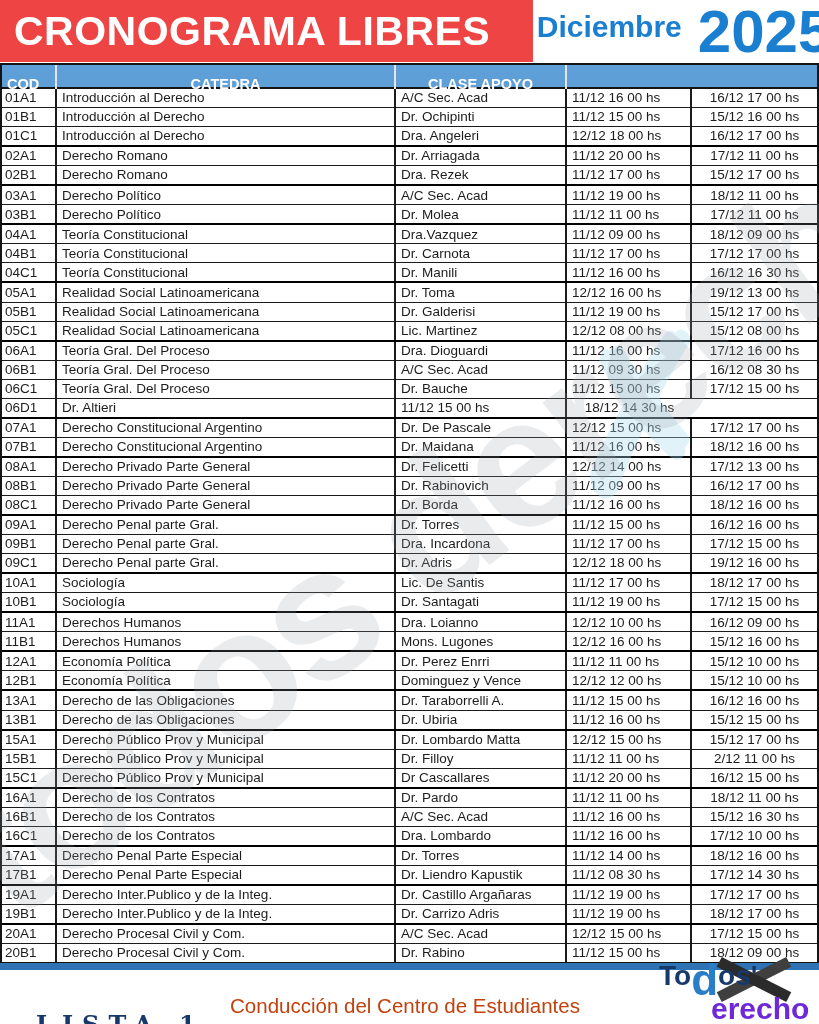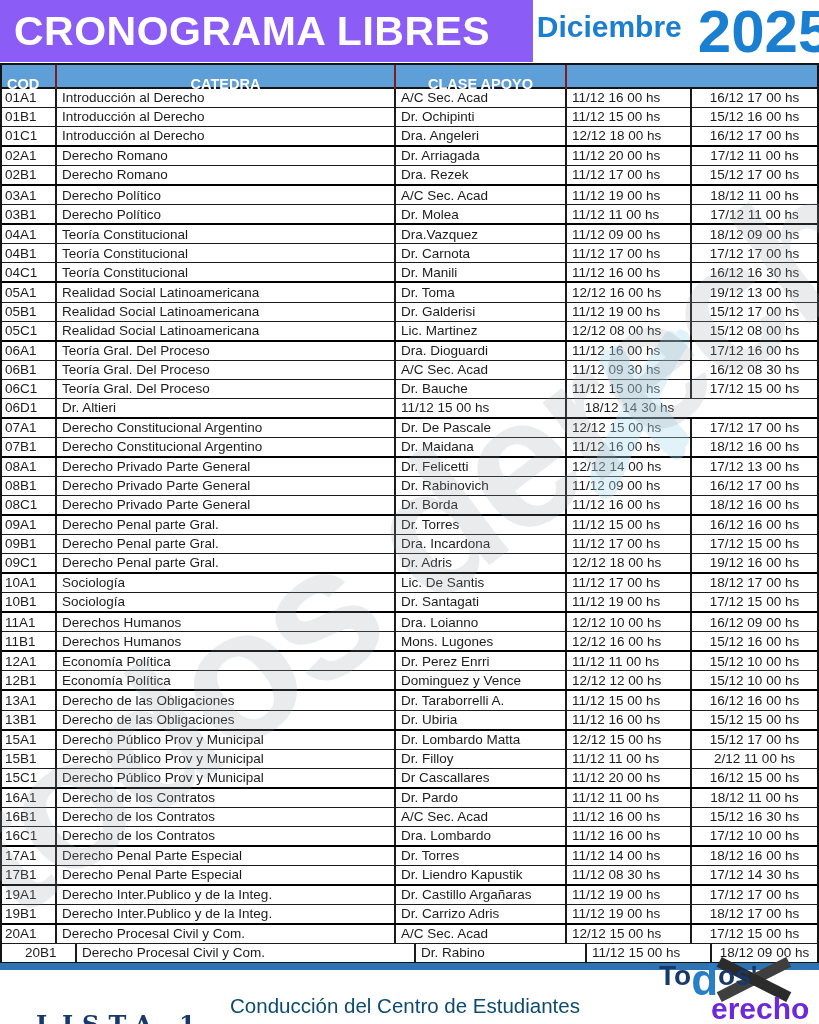--- a/index.html
+++ b/index.html
@@ -5,21 +5,21 @@
   * { margin:0; padding:0; box-sizing:border-box; }
   html,body { width:819px; height:1024px; }
   body {
     position:relative; background:#fff; overflow:hidden;
     font-family:"Liberation Sans", sans-serif;
   }
 
   
   .banner {
     position:absolute; left:0; top:0; width:533px; height:62px;
-    background:#8b5cf6; display:flex; align-items:center;
+    background:#ef4444; display:flex; align-items:center;
   }
   .banner-title {
     color:#ffffff; font-weight:bold; font-size:41px; letter-spacing:0.5px;
     padding-left:14px; white-space:nowrap;
   }
   .month-year {
     position:absolute; left:533px; top:0; width:302px; height:62px;
     display:flex; align-items:center; justify-content:center;
     background:#ffffff;
   }
@@ -33,32 +33,32 @@
     background:#fff;
   }
   .thead {
     display:grid; grid-template-columns:55px 339px 171px 125px 1fr;
     height:24px; min-height:24px; background:#5f9fd7;
     border-bottom:2px solid #141414;
   }
   .th {
     color:#ffffff; font-weight:bold; font-size:14.5px;
     display:flex; align-items:center; justify-content:center;
-    border-right:2px solid #7f1d1d; overflow:hidden; white-space:nowrap;
+    border-right:2px solid #e5e5e5; overflow:hidden; white-space:nowrap;
   }
   .th:last-child { border-right:none;margin-top:37px; }
   .th.cod { justify-content:flex-start; padding-left:5px; }
 
   .tbody { flex:1; display:flex; flex-direction:column; }
   .tr {
     flex:1; display:grid; grid-template-columns:55px 339px 171px 125px 1fr;
     border-bottom:1.5px solid #1b1b1b;
   }
   .tr.group-end { border-bottom:2.5px solid #000; }
-  .tr:last-child { border-bottom:none;margin-left:20px; }
+  .tr:last-child { border-bottom:none; }
   .td {
     font-size:13.5px; color:#1c1c1c; display:flex; align-items:center;
     border-right:2px solid #1b1b1b; padding:0 5px;
     white-space:nowrap; overflow:hidden; line-height:1;
   }
   .td:last-child { border-right:none; }
   .td.cod { padding-left:3px; }
   .td.examen { justify-content:center; }
 
   
@@ -79,21 +79,21 @@
     position:absolute; left:0; top:963px; width:819px; height:7px;
     background:#2e74b5;
   }
   .lista-label {
     position:absolute; left:36px; top:1010px;
     font-family:"DejaVu Serif", serif; font-weight:bold; font-size:24px;
     color:#16386b; letter-spacing:9px; white-space:nowrap;
   }
   .conduccion {
     position:absolute; left:225px; top:994px; width:360px; text-align:center;
-    font-size:20.5px; color:#0c4a6e; white-space:nowrap;
+    font-size:20.5px; color:#c2410c; white-space:nowrap;
   }
 
   .logo { position:absolute; right:0px; top:948px; width:170px; height:76px; z-index:10; }
   .logo .xmark { position:absolute; right:26px; top:8px; width:78px; height:46px; }
   .logo .xmark .bar1, .logo .xmark .bar2 {
     position:absolute; top:18px; left:0; width:78px; height:11px; background:#3f3f3f;
   }
   .logo .xmark .bar1 { transform:rotate(-27deg); }
   .logo .xmark .bar2 { transform:rotate(27deg); background:#2b2b2b; }
   .logo .todos {

